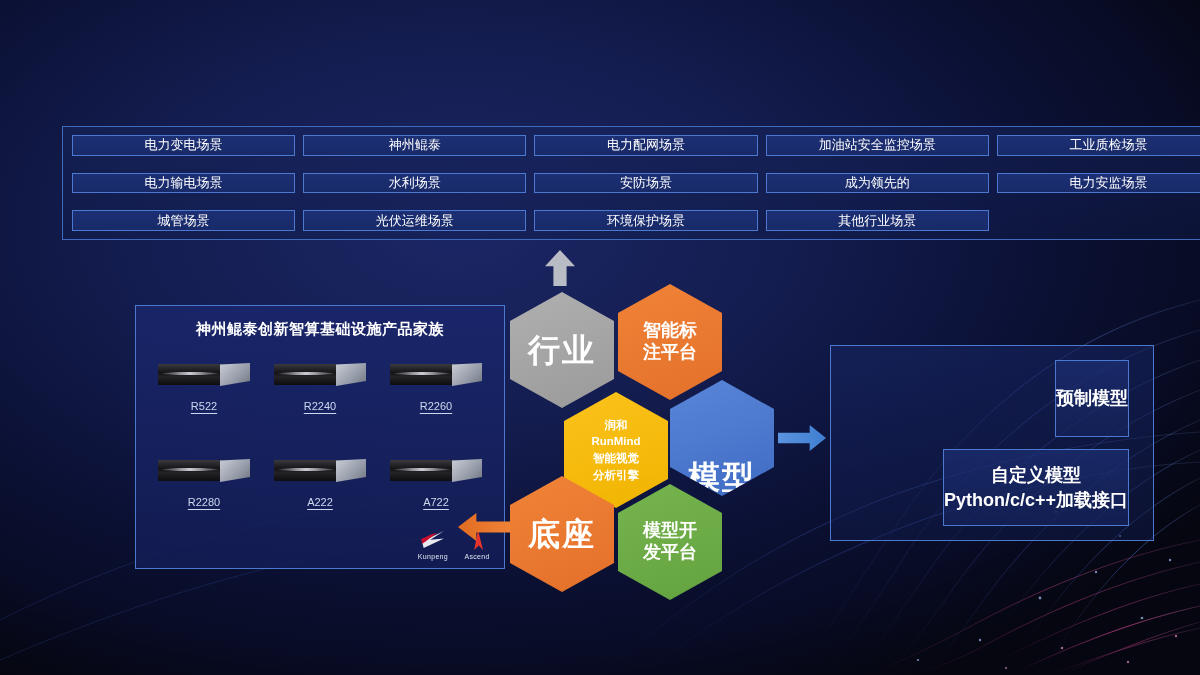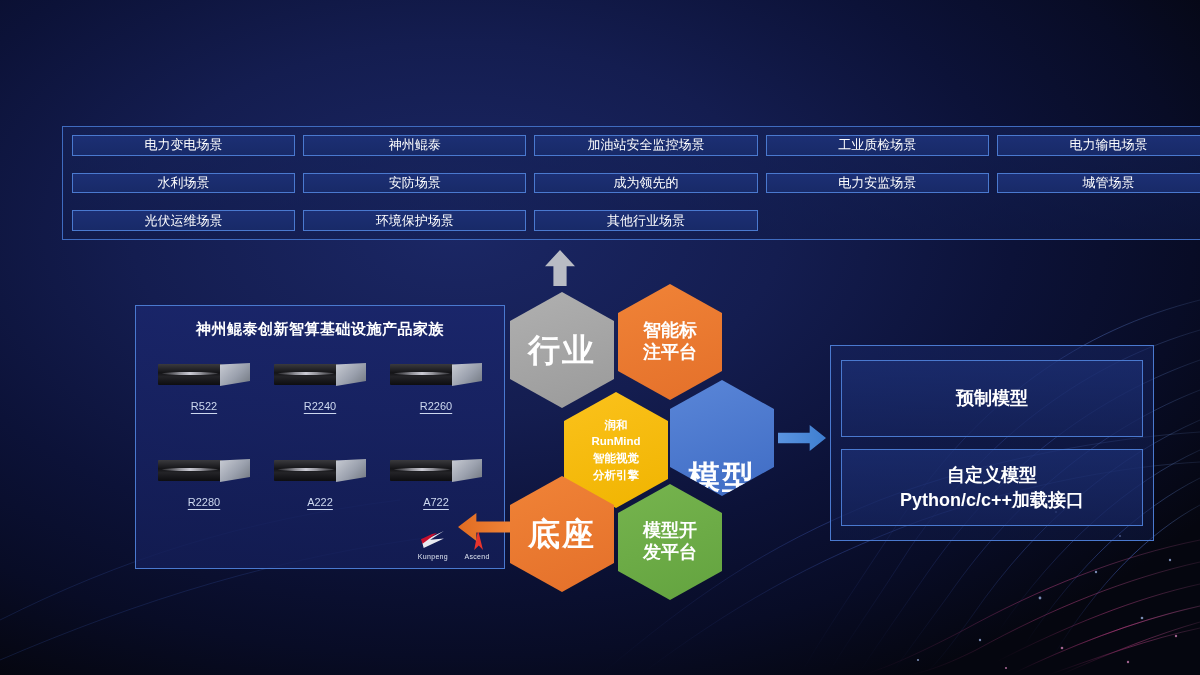--- a/index.html
+++ b/index.html
@@ -134,22 +134,22 @@
     clip-path:polygon(0 30%,66% 30%,66% 0,100% 50%,66% 100%,66% 70%,0 70%);}
   .arrow-left{position:absolute;left:458px;top:513px;width:54px;height:28px;
     background:linear-gradient(270deg,#f08337,#e06c22);
     clip-path:polygon(100% 30%,34% 30%,34% 0,0 50%,34% 100%,34% 70%,100% 70%);}
 
   
   .modelpanel{
     position:absolute;left:830px;top:345px;width:324px;height:196px;
     border:1px solid #4a79cf;
     background:linear-gradient(180deg,rgba(22,36,96,.6),rgba(16,27,74,.5));
-    padding:14px 10px;box-sizing:border-box;
-    display:flex;flex-direction:column;gap:12px;
+    padding:14px 24px;box-sizing:border-box;
+    display:flex;flex-direction:column;gap:12px;align-items:flex-end;
   }
   .modelbox{
     flex:1;border:1px solid #4a79cf;
     background:linear-gradient(180deg,rgba(28,47,116,.72),rgba(22,36,94,.66));
     display:flex;flex-direction:column;align-items:center;justify-content:center;
     color:#ffffff;font-size:18px;font-weight:bold;line-height:1.35;text-align:center;
   }
   .modelbox .l2{font-size:18px;}
 </style>
 </head>
@@ -212,20 +212,21 @@
         <path d="M0 620 C120 560 240 520 400 500"></path>
         <path d="M0 660 C140 600 280 556 440 536"></path>
       </g>
     </svg>
   </div>
 
 
   <div class="scenarios">
     <div class="tag">电力变电场景</div>
     <div class="tag">神州鲲泰</div>
+    <div class="tag">电力配网场景</div>
     <div class="tag">加油站安全监控场景</div>
     <div class="tag">工业质检场景</div>
     <div class="tag">电力输电场景</div>
     <div class="tag">水利场景</div>
     <div class="tag">安防场景</div>
     <div class="tag">成为领先的</div>
     <div class="tag">电力安监场景</div>
     <div class="tag">城管场景</div>
     <div class="tag">光伏运维场景</div>
     <div class="tag">环境保护场景</div>

